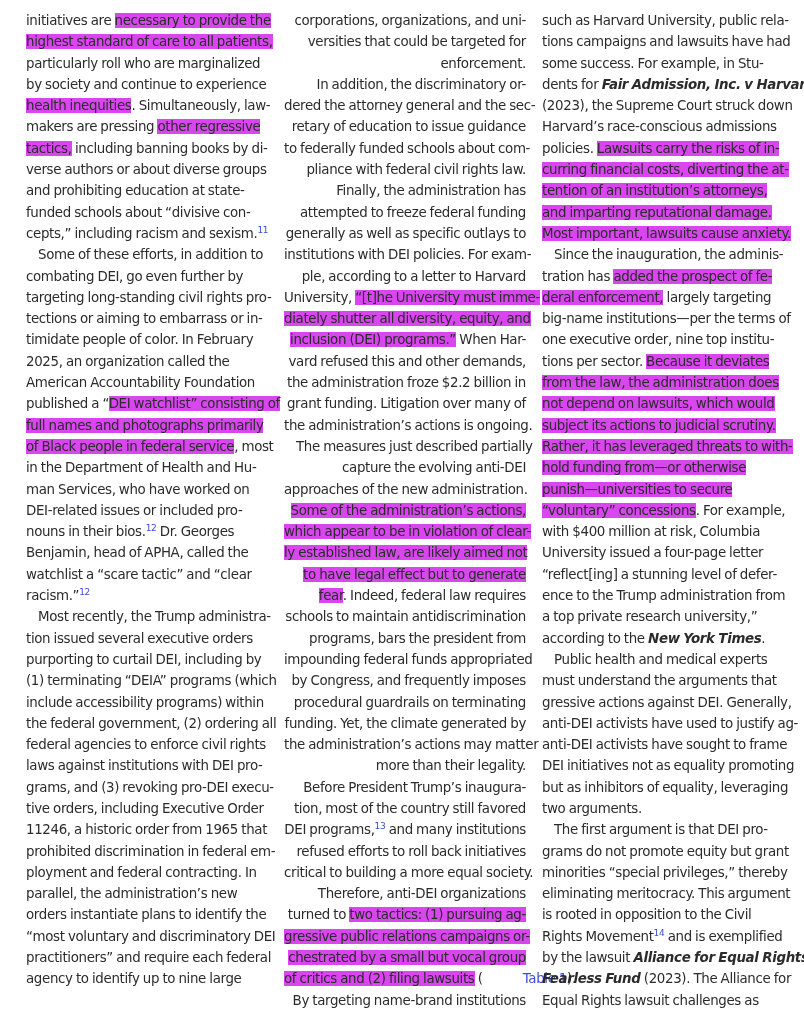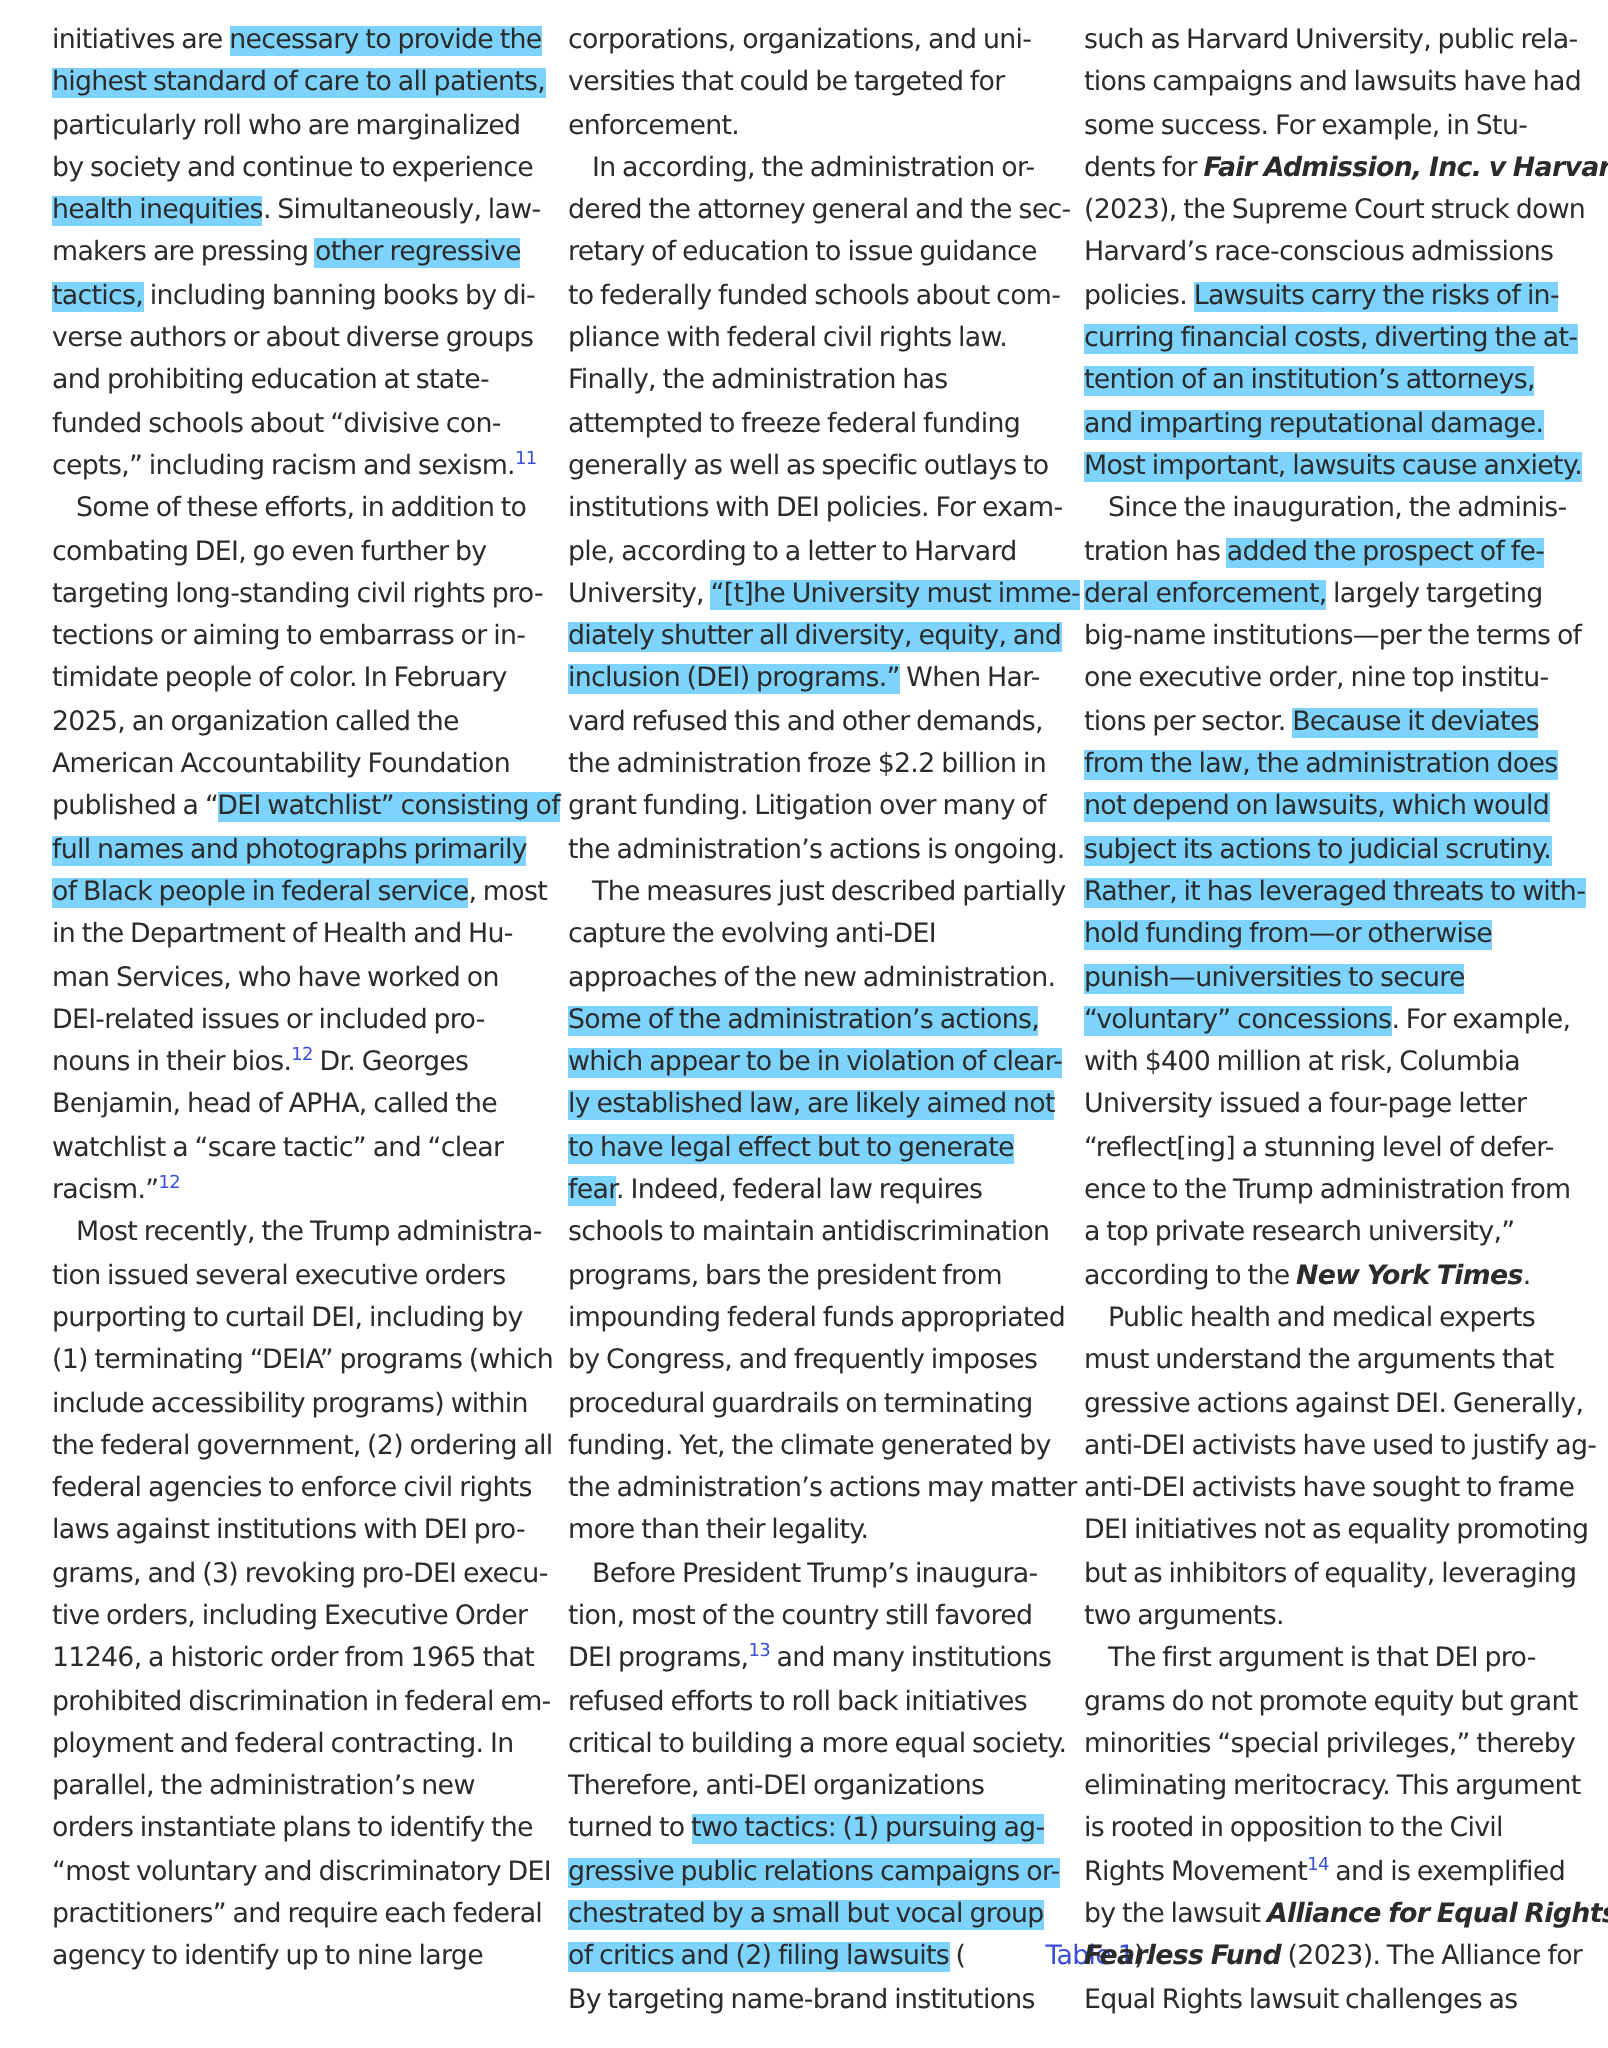--- a/index.html
+++ b/index.html
@@ -2,25 +2,25 @@
 <html><head>
 <meta charset="utf-8">
 <style>
   html, body { margin: 0; padding: 0; background: #ffffff; }
   body { width: 804px; height: 1024px; overflow: hidden; position: relative;
          font-family: "DejaVu Sans", sans-serif; color: #2b2b2b; }
   .page { position: absolute; left: 0; top: 0; width: 804px; height: 1024px; }
   .col { position: absolute; top: 10px; font-size: 13.4px; line-height: 21.3px;
          letter-spacing: -0.35px; word-spacing: -0.6px; }
   .col1 { left: 26px; width: 242px; }
-  .col2 { left: 284px; width: 242px; }
+  .col2 { left: 284px; width: 242px; text-align: right; }
   .col3 { left: 542px; width: 242px; }
   .line { display: block; white-space: nowrap; height: 21.3px; }
   .indent { padding-left: 12px; }
-  .hl { background: #7dd3fc; }
+  .hl { background: #d946ef; }
   .sup { color: #3b4fd4; font-size: 9px; vertical-align: 5px; line-height: 0; }
   .link { color: #3b4fd4; margin-left: 40px; }
   .it { font-style: italic; font-weight: bold; }
 </style>
 </head>
 <body>
 
 <div class="page">
   <div class="col col1">
       <span class="line"><span>initiatives are </span><span class="hl">necessary to provide the</span></span>
@@ -67,21 +67,21 @@
       <span class="line"><span>parallel, the administration’s new</span></span>
       <span class="line"><span>orders instantiate plans to identify the</span></span>
       <span class="line"><span>“most voluntary and discriminatory DEI</span></span>
       <span class="line"><span>practitioners” and require each federal</span></span>
       <span class="line"><span>agency to identify up to nine large</span></span>
     </div>
   <div class="col col2">
       <span class="line"><span>corporations, organizations, and uni-</span></span>
       <span class="line"><span>versities that could be targeted for</span></span>
       <span class="line"><span>enforcement.</span></span>
-      <span class="line indent"><span>In according, the administration or-</span></span>
+      <span class="line indent"><span>In addition, the discriminatory or-</span></span>
       <span class="line"><span>dered the attorney general and the sec-</span></span>
       <span class="line"><span>retary of education to issue guidance</span></span>
       <span class="line"><span>to federally funded schools about com-</span></span>
       <span class="line"><span>pliance with federal civil rights law.</span></span>
       <span class="line"><span>Finally, the administration has</span></span>
       <span class="line"><span>attempted to freeze federal funding</span></span>
       <span class="line"><span>generally as well as specific outlays to</span></span>
       <span class="line"><span>institutions with DEI policies. For exam-</span></span>
       <span class="line"><span>ple, according to a letter to Harvard</span></span>
       <span class="line"><span>University, </span><span class="hl">“[t]he University must imme-</span></span>

